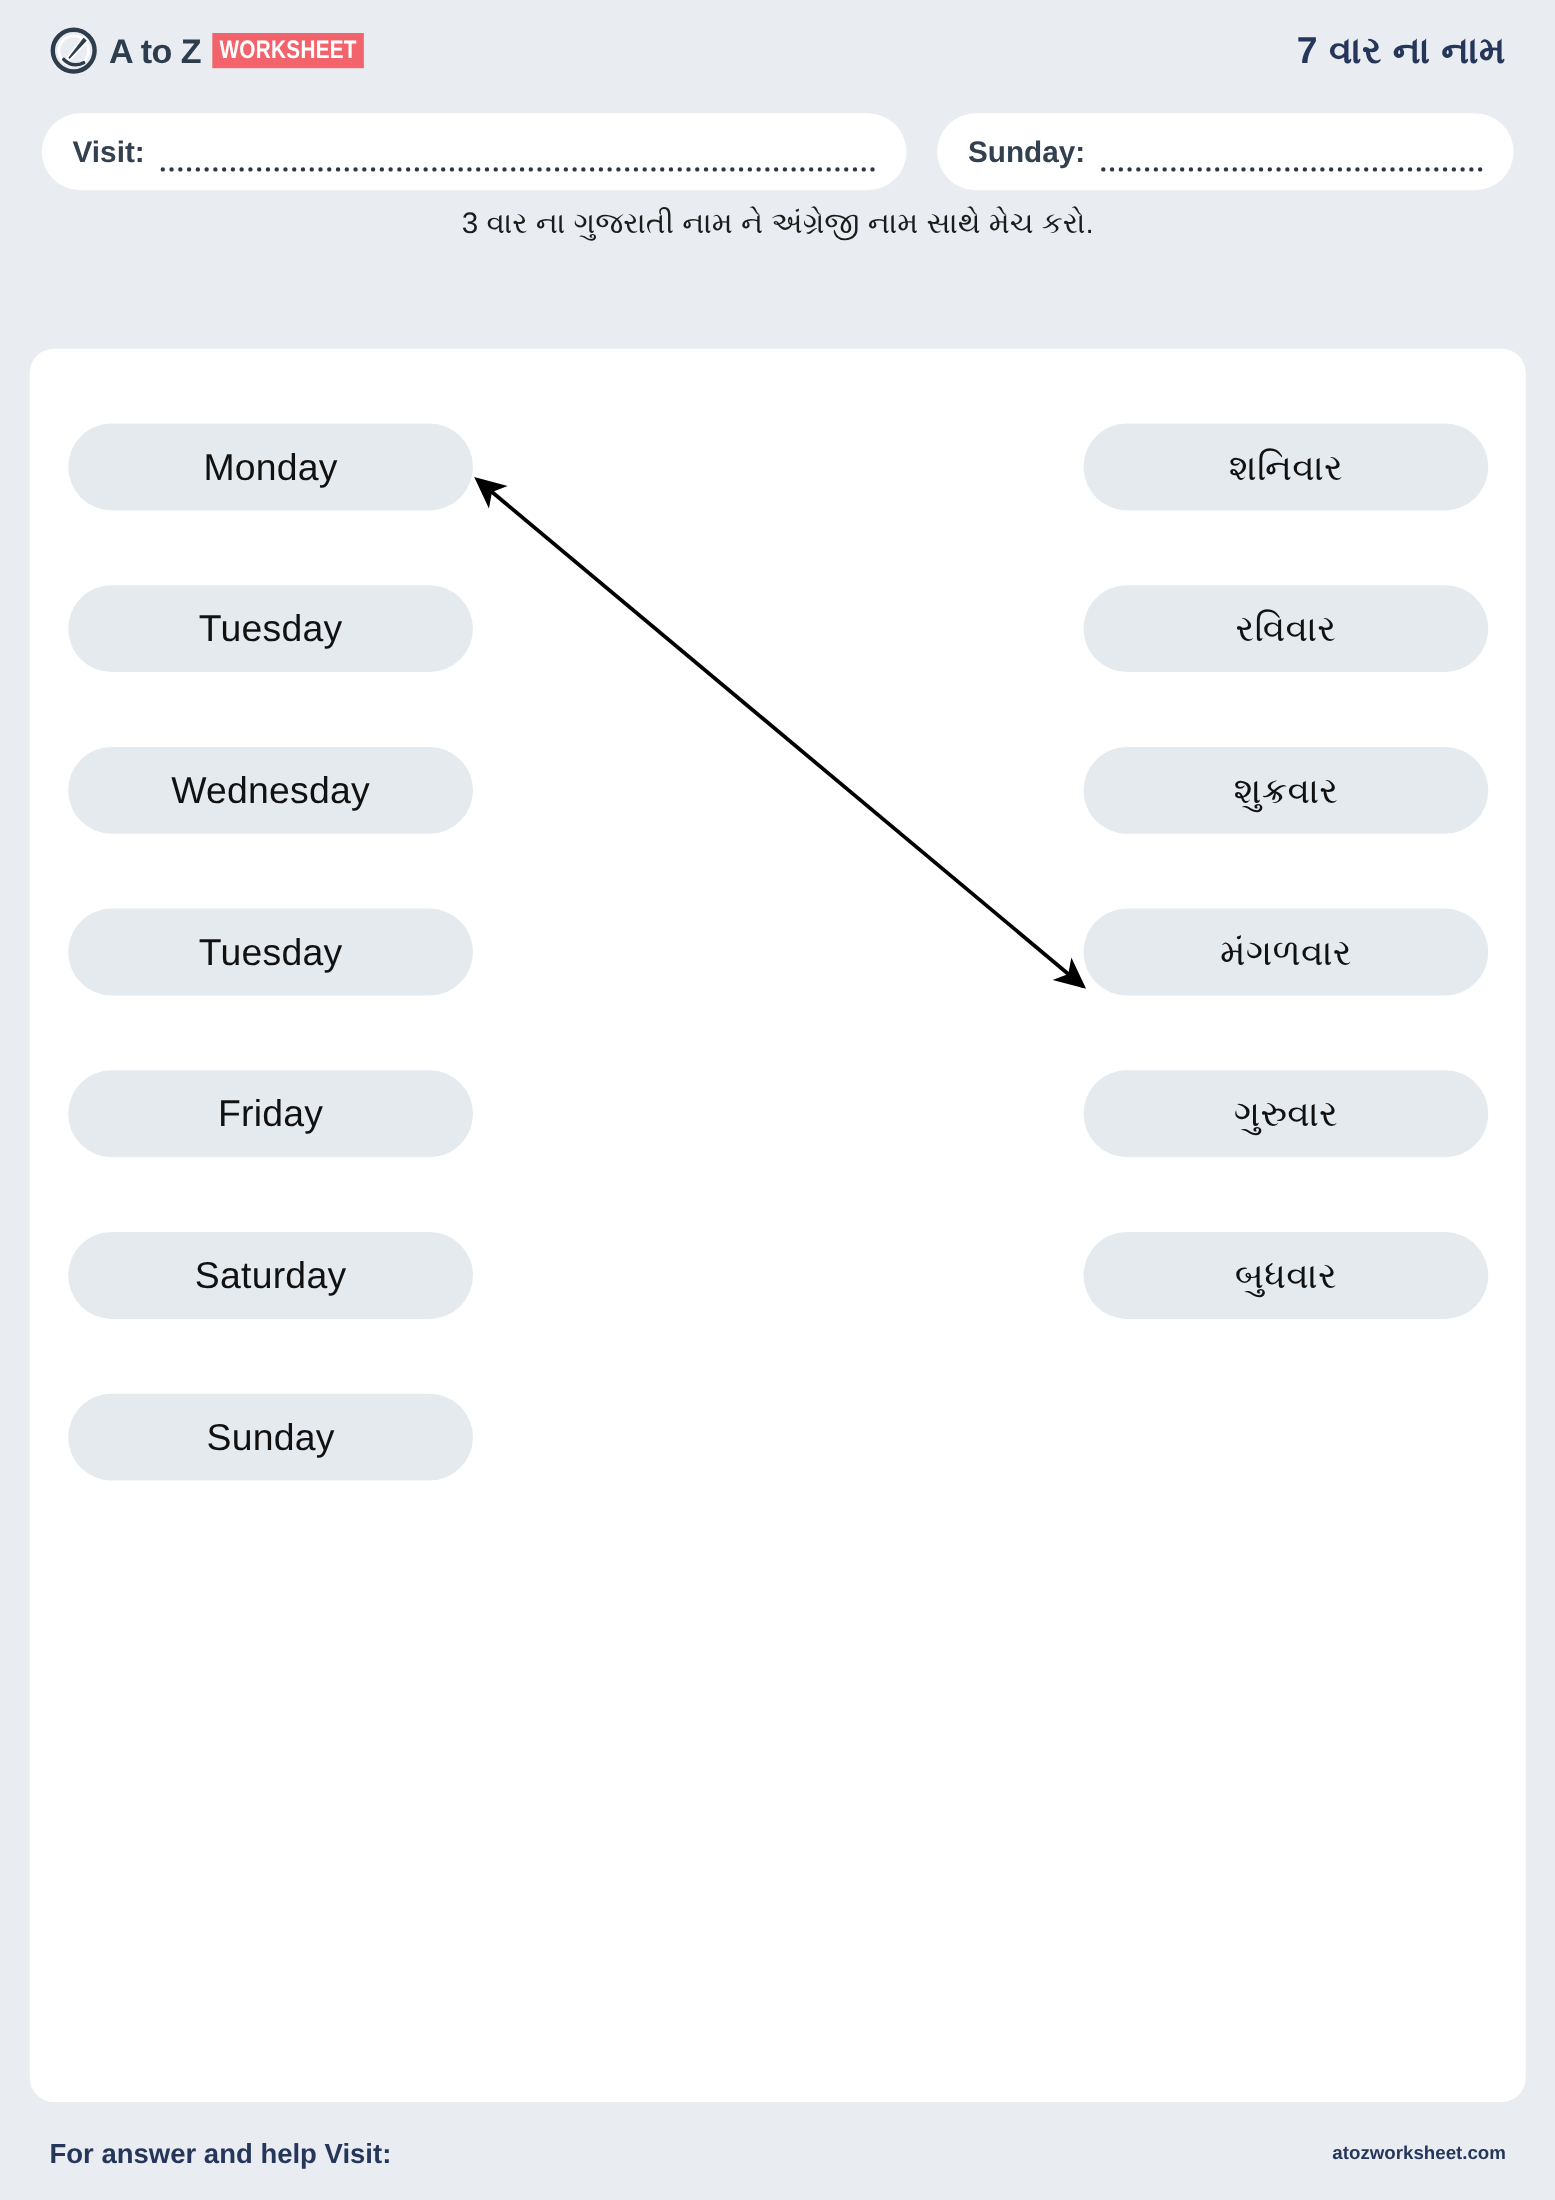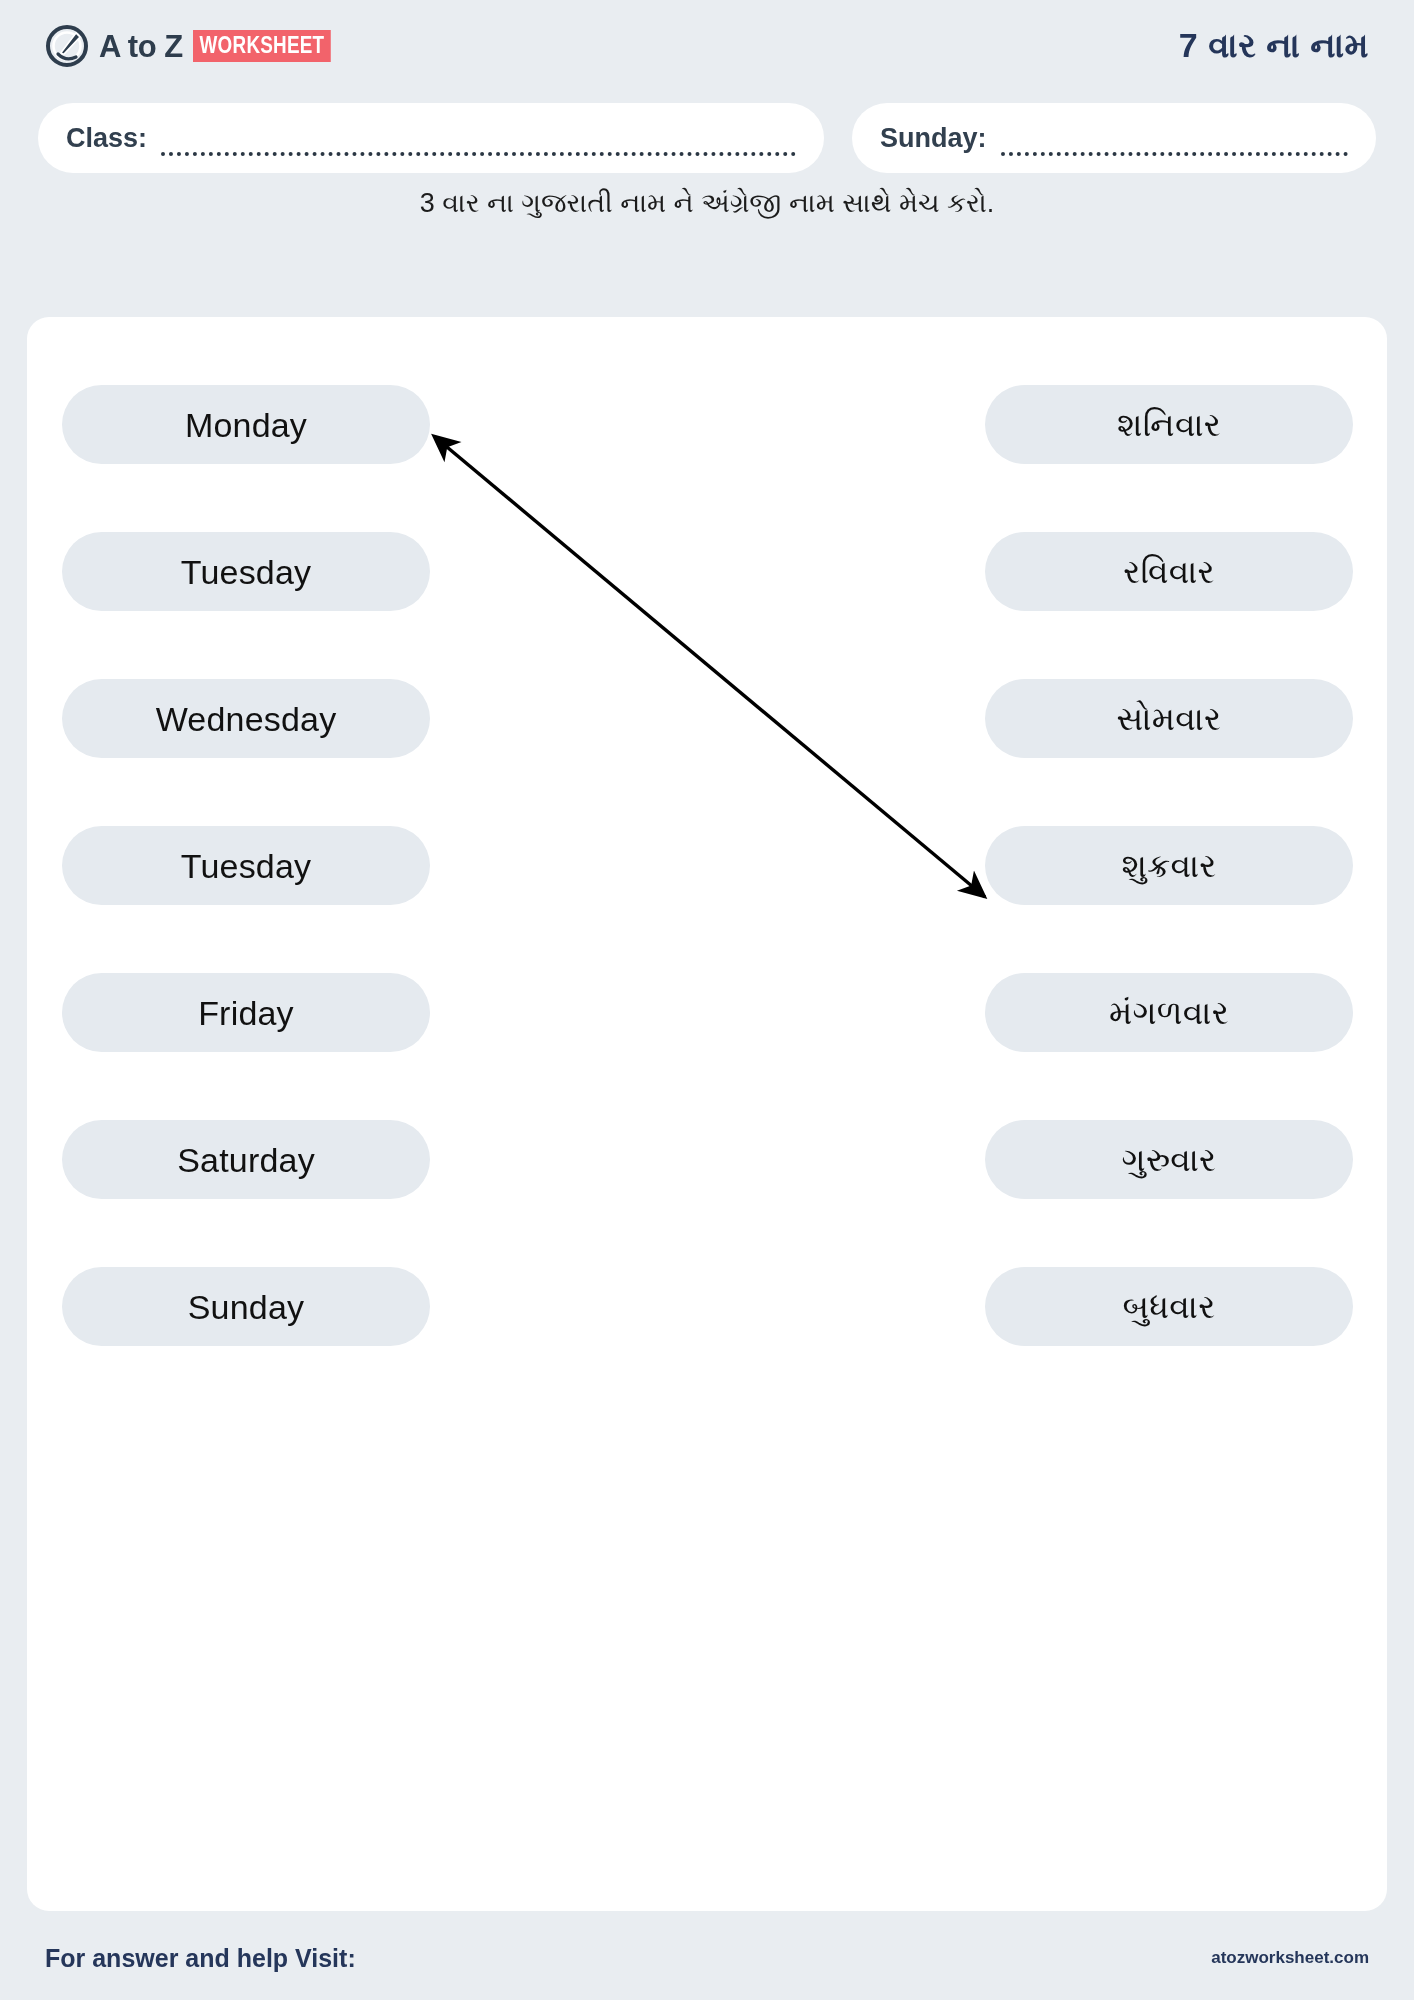--- a/index.html
+++ b/index.html
@@ -211,21 +211,21 @@
       <path d="M13 30 q8 8 18 3" fill="none" stroke="#2e3d4d" stroke-width="3.2" stroke-linecap="round"></path>
     </svg>
     <span class="brand-atoz">A to Z</span>
     <span class="brand-worksheet">WORKSHEET</span>
   </div>
   <div class="header-title">7 વાર ના નામ</div>
 </div>
 
 <div class="info-row">
   <div class="info-field name">
-    <span class="info-label">Class:</span>
+    <span class="info-label">Visit:</span>
     <span class="dotline"></span>
   </div>
   <div class="info-field class">
     <span class="info-label">Sunday:</span>
     <span class="dotline"></span>
   </div>
 </div>
 
 <div class="instruction">3 વાર ના ગુજરાતી નામ ને અંગ્રેજી નામ સાથે મેચ કરો.</div>
 
@@ -255,23 +255,20 @@
         <span class="pill-label">Sunday</span>
       </div>
     </div>
 
     <div class="col col-right">
       <div class="pill">
         <span class="pill-label guj">શનિવાર</span>
       </div>
       <div class="pill">
         <span class="pill-label guj">રવિવાર</span>
-      </div>
-      <div class="pill">
-        <span class="pill-label guj">સોમવાર</span>
       </div>
       <div class="pill">
         <span class="pill-label guj">શુક્રવાર</span>
       </div>
       <div class="pill">
         <span class="pill-label guj">મંગળવાર</span>
       </div>
       <div class="pill">
         <span class="pill-label guj">ગુરુવાર</span>
       </div>

